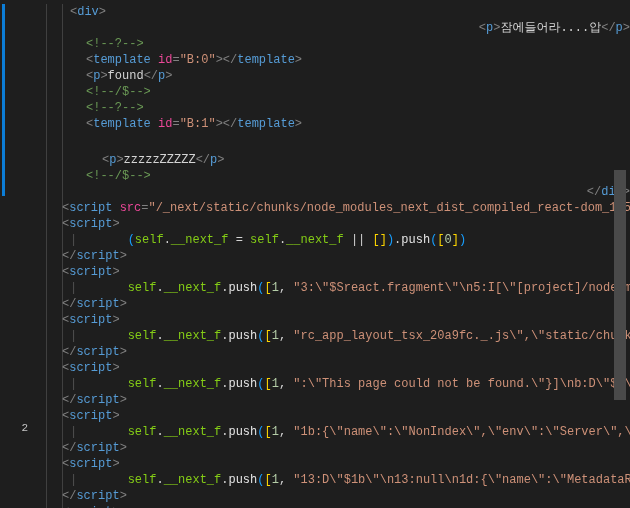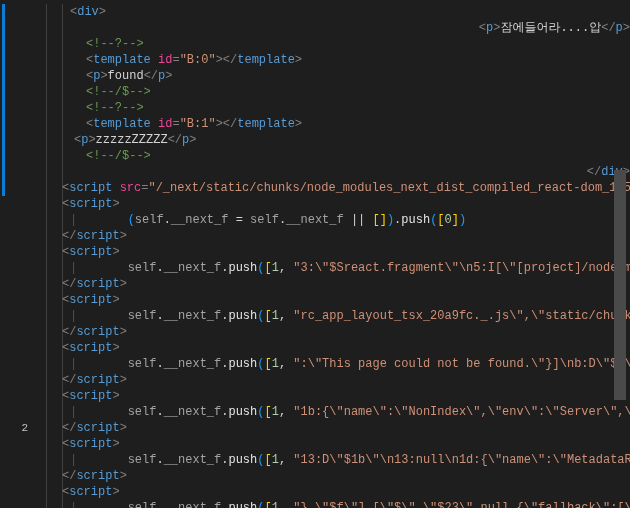--- a/index.html
+++ b/index.html
@@ -13,21 +13,21 @@
   .line{height:16px;line-height:16px;white-space:pre;position:relative}
   .indent-guide{position:absolute;top:0;bottom:0;width:1px;background:#404040}
   .bracket-blue{color:#179fff}
   .bracket-yellow{color:#ffd700}
   .tag{color:#569cd6}
   .attr{color:#ec4899}
   .str{color:#ce9178}
   .punct{color:#808080}
   .text{color:#d4d4d4}
   .comment{color:#6a9955}
-  .var{color:#a3a3a3}
+  .var{color:#84cc16}
   .num{color:#b5cea8}
   .func{color:#e5e5e5}
   .pipe{color:#515151}
   .scrollbar{position:absolute;right:4px;top:170px;width:12px;height:230px;background:#4a4a4a;border-radius:0}
   .content{position:relative;padding-left:4px}
   .guides{position:absolute;left:4px;top:0;bottom:0;width:100%}
 </style>
 </head>
 <body>
 
@@ -74,21 +74,21 @@
         <div class="indent-guide" style="left:16px;top:0;height:528px"></div>
       </div>
       <div class="line" style="padding-left: 24px;"><span class="punct">&lt;</span><span class="tag">div</span><span class="punct">&gt;</span></div>
       <div class="line" style="padding-left: 40px; text-align: right;"><span class="punct">&lt;</span><span class="tag">p</span><span class="punct">&gt;</span><span class="text">잠에들어라....압</span><span class="punct">&lt;/</span><span class="tag">p</span><span class="punct">&gt;</span></div>
       <div class="line" style="padding-left: 40px;"><span class="comment">&lt;!--?--&gt;</span></div>
       <div class="line" style="padding-left: 40px;"><span class="punct">&lt;</span><span class="tag">template</span> <span class="attr">id</span><span class="punct">=</span><span class="str">"B:0"</span><span class="punct">&gt;&lt;/</span><span class="tag">template</span><span class="punct">&gt;</span></div>
       <div class="line" style="padding-left: 40px;"><span class="punct">&lt;</span><span class="tag">p</span><span class="punct">&gt;</span><span class="text">found</span><span class="punct">&lt;/</span><span class="tag">p</span><span class="punct">&gt;</span></div>
       <div class="line" style="padding-left: 40px;"><span class="comment">&lt;!--/$--&gt;</span></div>
       <div class="line" style="padding-left: 40px;"><span class="comment">&lt;!--?--&gt;</span></div>
       <div class="line" style="padding-left: 40px;"><span class="punct">&lt;</span><span class="tag">template</span> <span class="attr">id</span><span class="punct">=</span><span class="str">"B:1"</span><span class="punct">&gt;&lt;/</span><span class="tag">template</span><span class="punct">&gt;</span></div>
-      <div class="line" style="padding-left: 28px;"><span class="punct">&lt;</span><span class="tag">p</span><span class="punct">&gt;</span><span class="text">zzzzzZZZZZ</span><span class="punct">&lt;/</span><span class="tag">p</span><span class="punct">&gt;</span></div>
+      <div class="line" style="padding-left: 56px; margin-top: 20px;"><span class="punct">&lt;</span><span class="tag">p</span><span class="punct">&gt;</span><span class="text">zzzzzZZZZZ</span><span class="punct">&lt;/</span><span class="tag">p</span><span class="punct">&gt;</span></div>
       <div class="line" style="padding-left: 40px;"><span class="comment">&lt;!--/$--&gt;</span></div>
       <div class="line" style="padding-left: 24px; text-align: right;"><span class="punct">&lt;/</span><span class="tag">div</span><span class="punct">&gt;</span></div>
       <div class="line" style="padding-left: 16px;"><span class="punct">&lt;</span><span class="tag">script</span> <span class="attr">src</span><span class="punct">=</span><span class="str">"/_next/static/chunks/node_modules_next_dist_compiled_react-dom_1f56dc._.js"</span> </div>
       <div class="line" style="padding-left: 16px;"><span class="punct">&lt;</span><span class="tag">script</span><span class="punct">&gt;</span></div>
       <div class="line" style="padding-left: 24px;"><span class="pipe">|</span>       <span class="bracket-blue">(</span><span class="var">self</span><span class="text">.</span><span class="var">__next_f</span> <span class="text">=</span> <span class="var">self</span><span class="text">.</span><span class="var">__next_f</span> <span class="text">||</span> <span class="bracket-yellow">[</span><span class="bracket-yellow">]</span><span class="bracket-blue">)</span><span class="text">.</span><span class="func">push</span><span class="bracket-blue">(</span><span class="bracket-yellow">[</span><span class="num">0</span><span class="bracket-yellow">]</span><span class="bracket-blue">)</span></div>
       <div class="line" style="padding-left: 16px;"><span class="punct">&lt;/</span><span class="tag">script</span><span class="punct">&gt;</span></div>
       <div class="line" style="padding-left: 16px;"><span class="punct">&lt;</span><span class="tag">script</span><span class="punct">&gt;</span></div>
       <div class="line" style="padding-left: 24px;"><span class="pipe">|</span>       <span class="var">self</span><span class="text">.</span><span class="var">__next_f</span><span class="text">.</span><span class="func">push</span><span class="bracket-blue">(</span><span class="bracket-yellow">[</span><span class="num">1</span><span class="text">,</span> <span class="str">"3:\"$Sreact.fragment\"\n5:I[\"[project]/node_modules/next/dist/c</span></div>
       <div class="line" style="padding-left: 16px;"><span class="punct">&lt;/</span><span class="tag">script</span><span class="punct">&gt;</span></div>
       <div class="line" style="padding-left: 16px;"><span class="punct">&lt;</span><span class="tag">script</span><span class="punct">&gt;</span></div>

